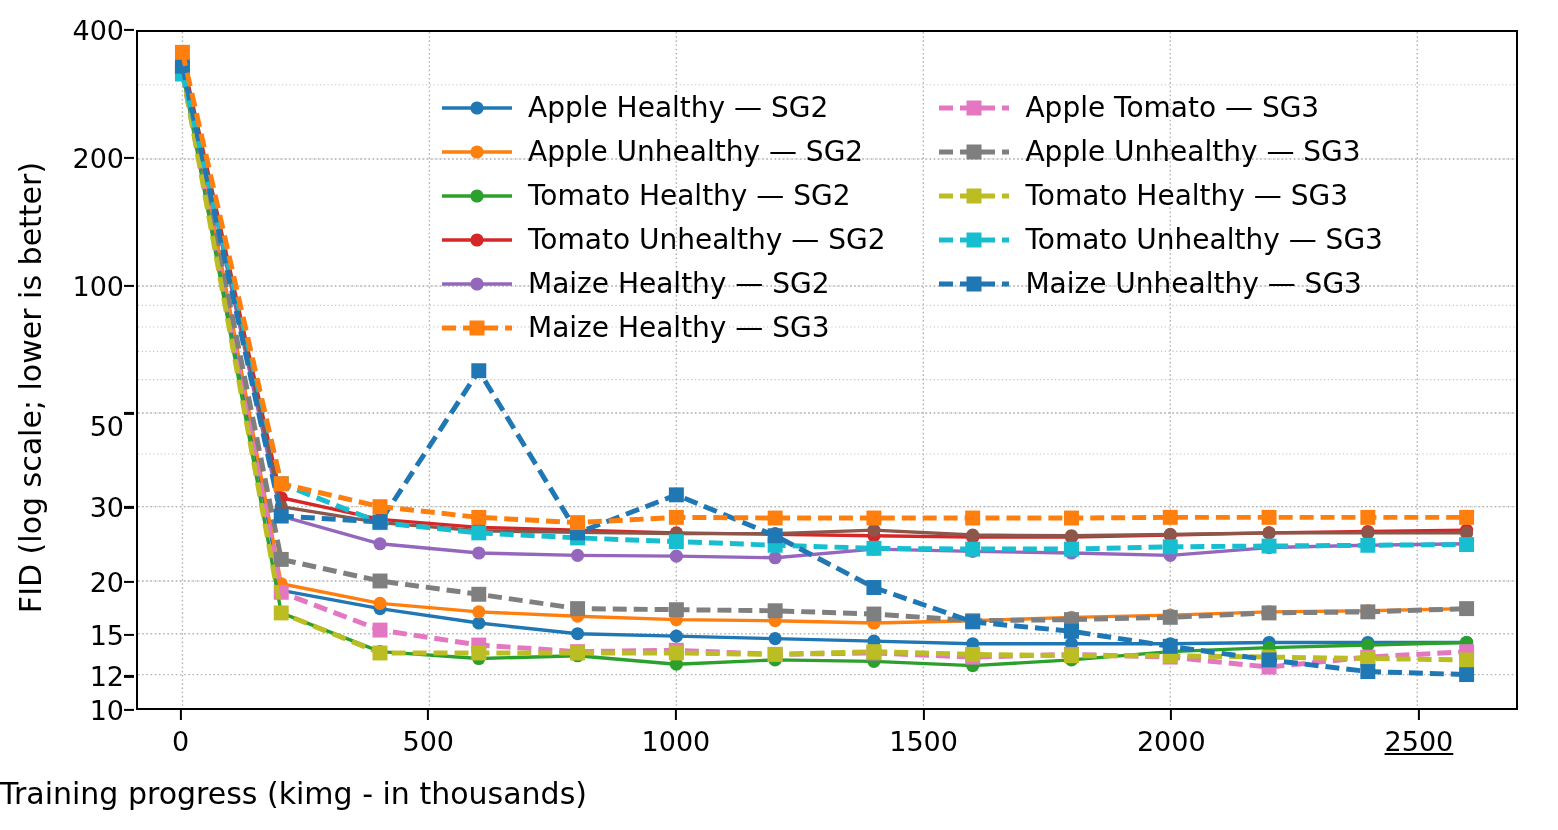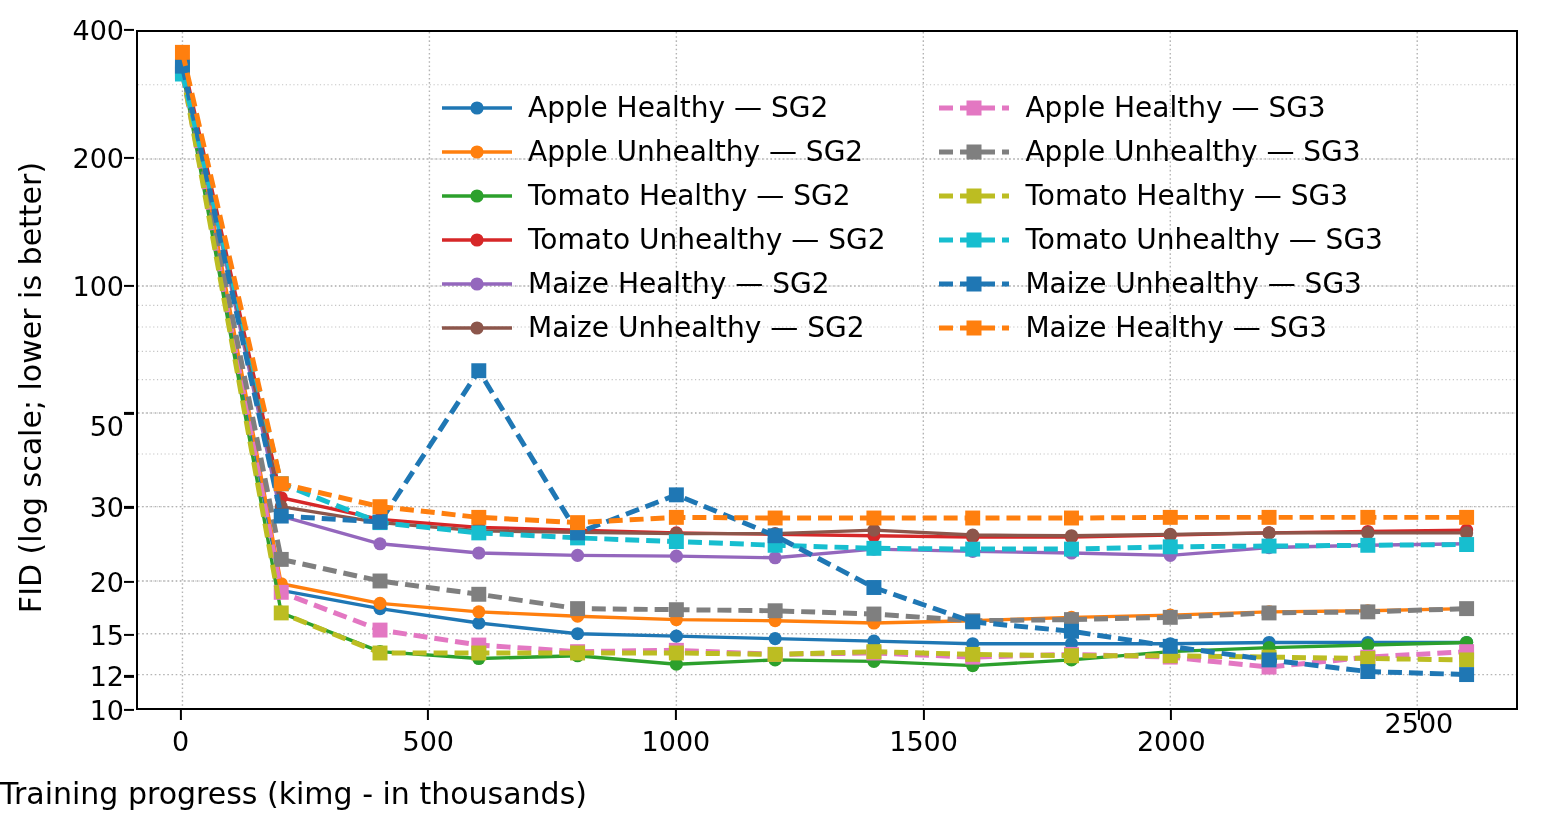--- a/index.html
+++ b/index.html
@@ -348,21 +348,21 @@
       <div class="xtl" style="left: 180.581px; top: 726px;">0</div>
       <div class="xtick-mark" style="left: 428.251px; top: 710px;"></div>
       <div class="xtl" style="left: 428.251px; top: 726px;">500</div>
       <div class="xtick-mark" style="left: 675.921px; top: 710px;"></div>
       <div class="xtl" style="left: 675.921px; top: 726px;">1000</div>
       <div class="xtick-mark" style="left: 923.591px; top: 710px;"></div>
       <div class="xtl" style="left: 923.591px; top: 726px;">1500</div>
       <div class="xtick-mark" style="left: 1171.26px; top: 710px;"></div>
       <div class="xtl" style="left: 1171.26px; top: 726px;">2000</div>
       <div class="xtick-mark" style="left: 1418.93px; top: 710px;"></div>
-      <div class="xtl" style="left: 1418.93px; top: 708px;">2500</div>
+      <div class="xtl" style="left: 1418.93px; top: 726px; text-decoration: underline;">2500</div>
     </div>
 
   <div id="xlabel">Training progress (kimg - in thousands)</div>
   <div id="ylabel">FID (log scale; lower is better)</div>
 
   <div id="legend">
       <div class="legend-entry">
         <span class="legend-swatch">
           <svg width="74" height="22" viewBox="0 0 74 22">
             <line x1="2" y1="11" x2="72" y2="11" stroke="#1f77b4" stroke-width="3.4"></line>
@@ -371,21 +371,21 @@
         </span>
         <span class="legend-text">Apple Healthy — SG2</span>
       </div>
       <div class="legend-entry">
         <span class="legend-swatch">
           <svg width="74" height="22" viewBox="0 0 74 22">
             <line x1="2" y1="11" x2="72" y2="11" stroke="#e377c2" stroke-width="5" stroke-dasharray="14 7"></line>
             <rect x="29.5" y="3.5" width="15" height="15" fill="#e377c2"></rect>
           </svg>
         </span>
-        <span class="legend-text">Apple Healthy — SG3</span>
+        <span class="legend-text">Apple Tomato — SG3</span>
       </div>
       <div class="legend-entry">
         <span class="legend-swatch">
           <svg width="74" height="22" viewBox="0 0 74 22">
             <line x1="2" y1="11" x2="72" y2="11" stroke="#ff7f0e" stroke-width="3.4"></line>
             <circle cx="37" cy="11" r="6.6" fill="#ff7f0e"></circle>
           </svg>
         </span>
         <span class="legend-text">Apple Unhealthy — SG2</span>
       </div>
@@ -448,29 +448,20 @@
           <svg width="74" height="22" viewBox="0 0 74 22">
             <line x1="2" y1="11" x2="72" y2="11" stroke="#1f77b4" stroke-width="5" stroke-dasharray="14 7"></line>
             <rect x="29.5" y="3.5" width="15" height="15" fill="#1f77b4"></rect>
           </svg>
         </span>
         <span class="legend-text">Maize Unhealthy — SG3</span>
       </div>
       <div class="legend-entry">
         <span class="legend-swatch">
           <svg width="74" height="22" viewBox="0 0 74 22">
-            <line x1="2" y1="11" x2="72" y2="11" stroke="#8c564b" stroke-width="3.4"></line>
-            <circle cx="37" cy="11" r="6.6" fill="#8c564b"></circle>
-          </svg>
-        </span>
-        <span class="legend-text">Maize Unhealthy — SG2</span>
-      </div>
-      <div class="legend-entry">
-        <span class="legend-swatch">
-          <svg width="74" height="22" viewBox="0 0 74 22">
             <line x1="2" y1="11" x2="72" y2="11" stroke="#ff7f0e" stroke-width="5" stroke-dasharray="14 7"></line>
             <rect x="29.5" y="3.5" width="15" height="15" fill="#ff7f0e"></rect>
           </svg>
         </span>
         <span class="legend-text">Maize Healthy — SG3</span>
       </div>
     </div>
 
 </div>
 

